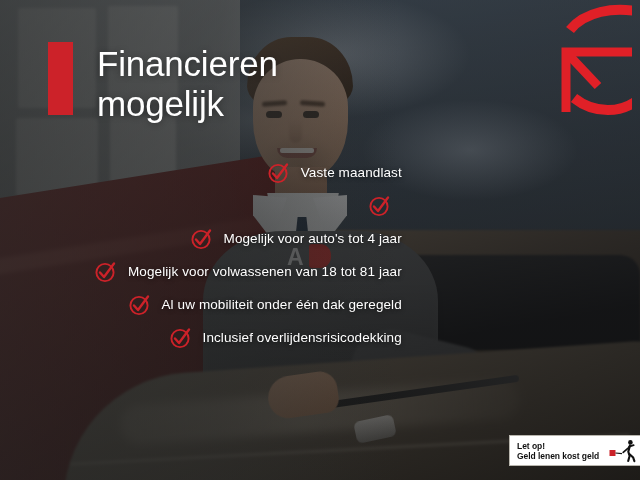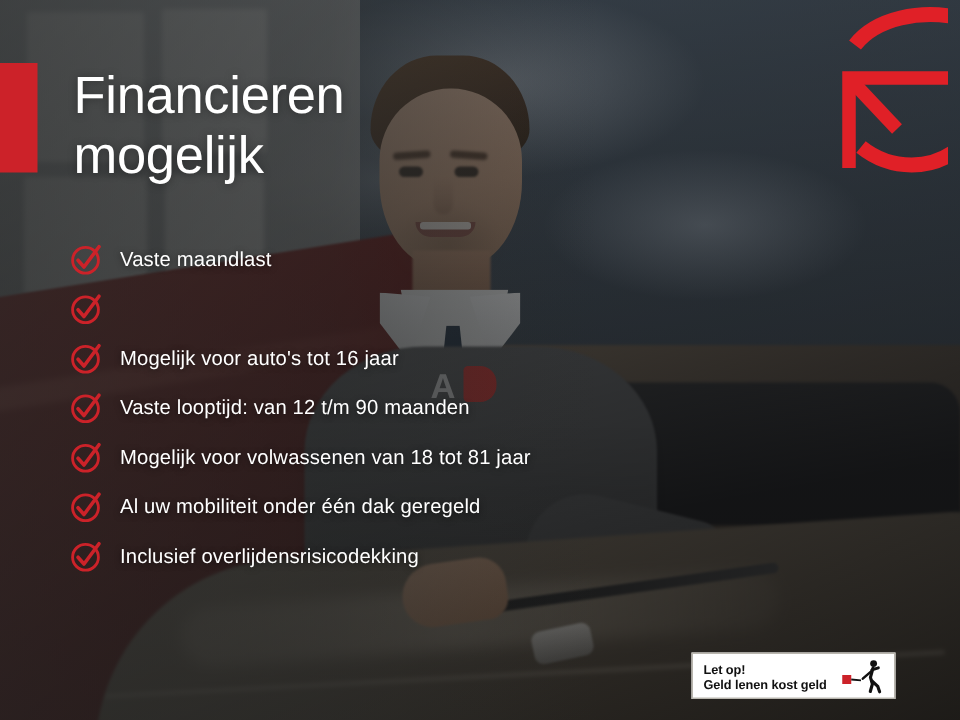--- a/index.html
+++ b/index.html
@@ -217,21 +217,21 @@
   .overlay {
     position: absolute; inset: 0;
     background: linear-gradient(180deg, rgba(26,30,34,.50) 0%, rgba(22,24,26,.56) 45%, rgba(14,14,14,.60) 100%);
   }
   .overlay-left {
     position: absolute; left: 0; top: 0; width: 400px; height: 480px;
     background: linear-gradient(90deg, rgba(40,42,42,.62) 0%, rgba(40,42,42,.42) 55%, rgba(40,42,42,0) 100%);
   }
 
   
-  .content { position: absolute; inset: 0; }
+  .content { position: absolute; inset: 0; margin-left: 48px; }
 
   .red-block {
     position: absolute;
     left: 0; top: 42px;
     width: 25px; height: 73px;
     background: #cc2229;
   }
 
   .corner-mark {
     position: absolute;
@@ -252,20 +252,21 @@
   }
 
   .bullets {
     position: absolute;
     left: 46px; top: 156px;
   }
   .bullet {
     display: flex;
     align-items: center;
     height: 33px;
+    justify-content: flex-end;
   }
   .bullet .check {
     width: 24px; height: 24px;
     flex: 0 0 24px;
     margin-right: 10px;
   }
   .bullet .label {
     color: #ffffff;
     font-size: 13.5px;
     font-weight: 400;
@@ -388,32 +389,23 @@
         </span>
       </div>
 
       <div class="bullet">
         <span class="check">
           <svg viewBox="0 0 24 24" width="24" height="24" aria-hidden="true">
             <circle cx="11" cy="12.5" r="8.6" fill="none" stroke="#cc2229" stroke-width="1.9"></circle>
             <path d="M6 12.5 L10 17 L20 3.5" fill="none" stroke="#cc2229" stroke-width="2.4" stroke-linecap="round" stroke-linejoin="round"></path>
           </svg>
         </span>
-        <span class="label">Mogelijk voor auto's tot 16 jaar</span>
-      </div>
-
-      <div class="bullet">
-        <span class="check">
-          <svg viewBox="0 0 24 24" width="24" height="24" aria-hidden="true">
-            <circle cx="11" cy="12.5" r="8.6" fill="none" stroke="#cc2229" stroke-width="1.9"></circle>
-            <path d="M6 12.5 L10 17 L20 3.5" fill="none" stroke="#cc2229" stroke-width="2.4" stroke-linecap="round" stroke-linejoin="round"></path>
-          </svg>
-        </span>
-        <span class="label">Vaste looptijd: van 12 t/m 90 maanden</span>
-      </div>
+        <span class="label">Mogelijk voor auto's tot 4 jaar</span>
+      </div>
+
 
       <div class="bullet">
         <span class="check">
           <svg viewBox="0 0 24 24" width="24" height="24" aria-hidden="true">
             <circle cx="11" cy="12.5" r="8.6" fill="none" stroke="#cc2229" stroke-width="1.9"></circle>
             <path d="M6 12.5 L10 17 L20 3.5" fill="none" stroke="#cc2229" stroke-width="2.4" stroke-linecap="round" stroke-linejoin="round"></path>
           </svg>
         </span>
         <span class="label">Mogelijk voor volwassenen van 18 tot 81 jaar</span>
       </div>

